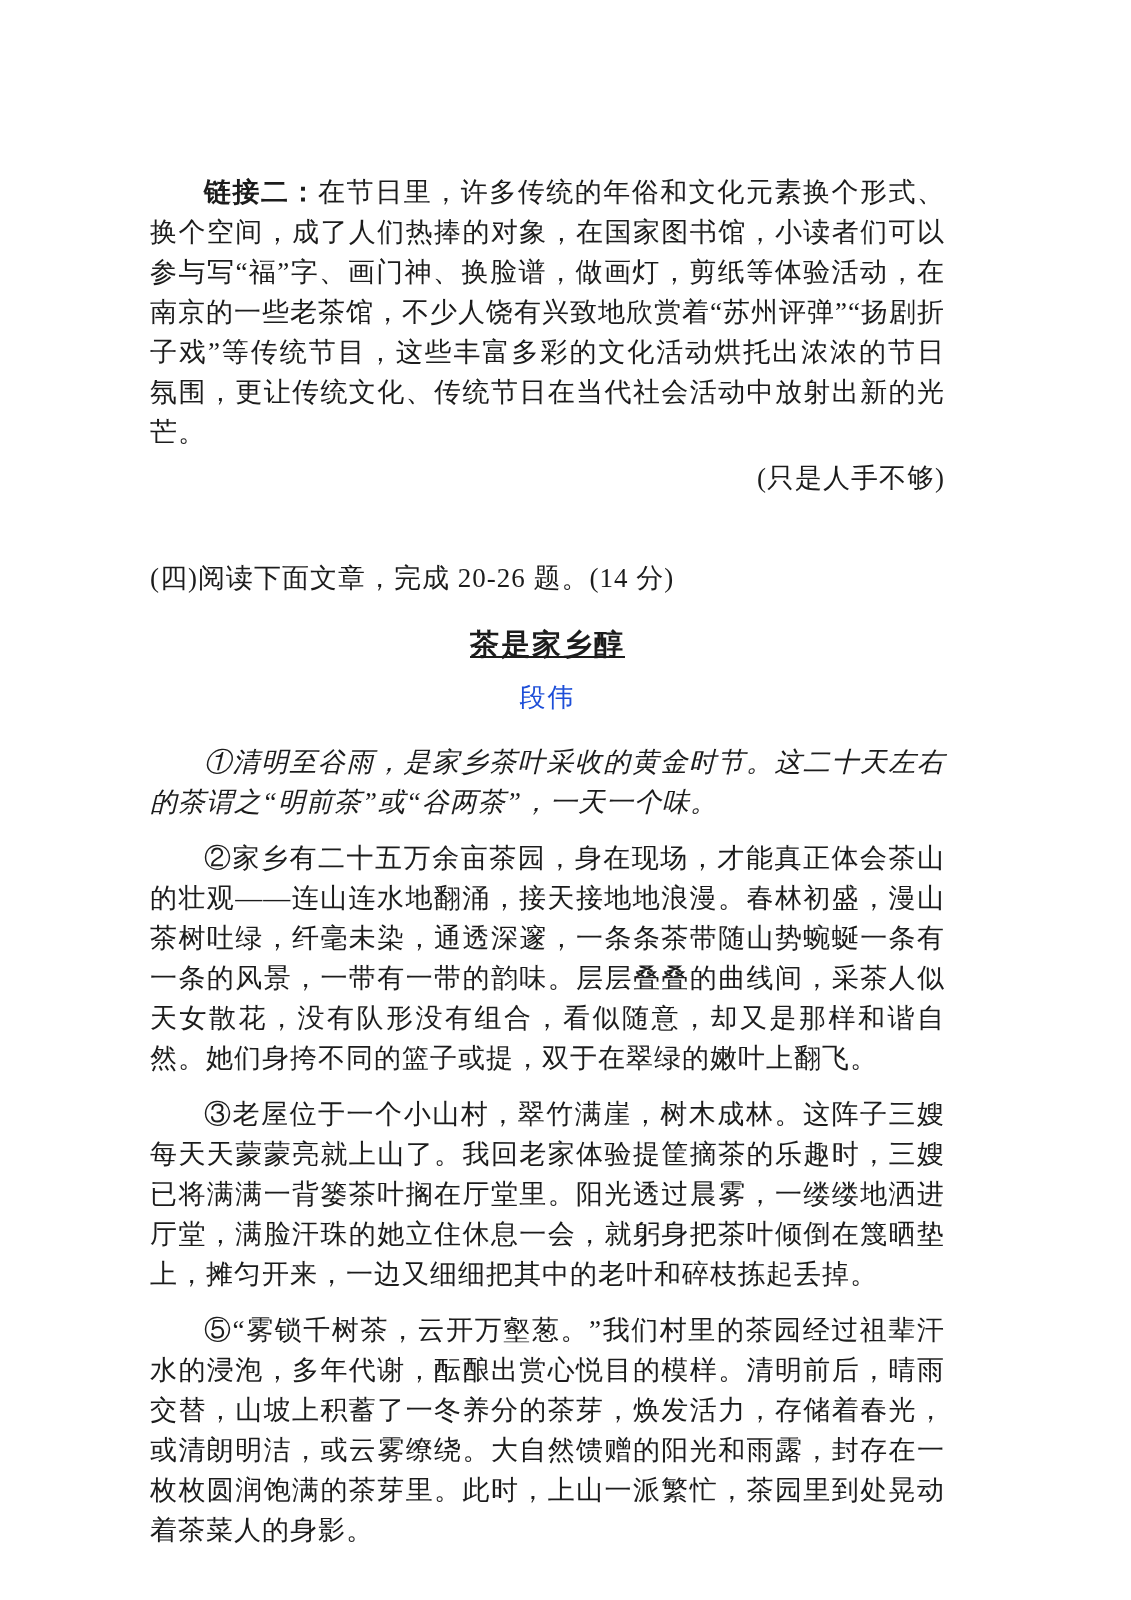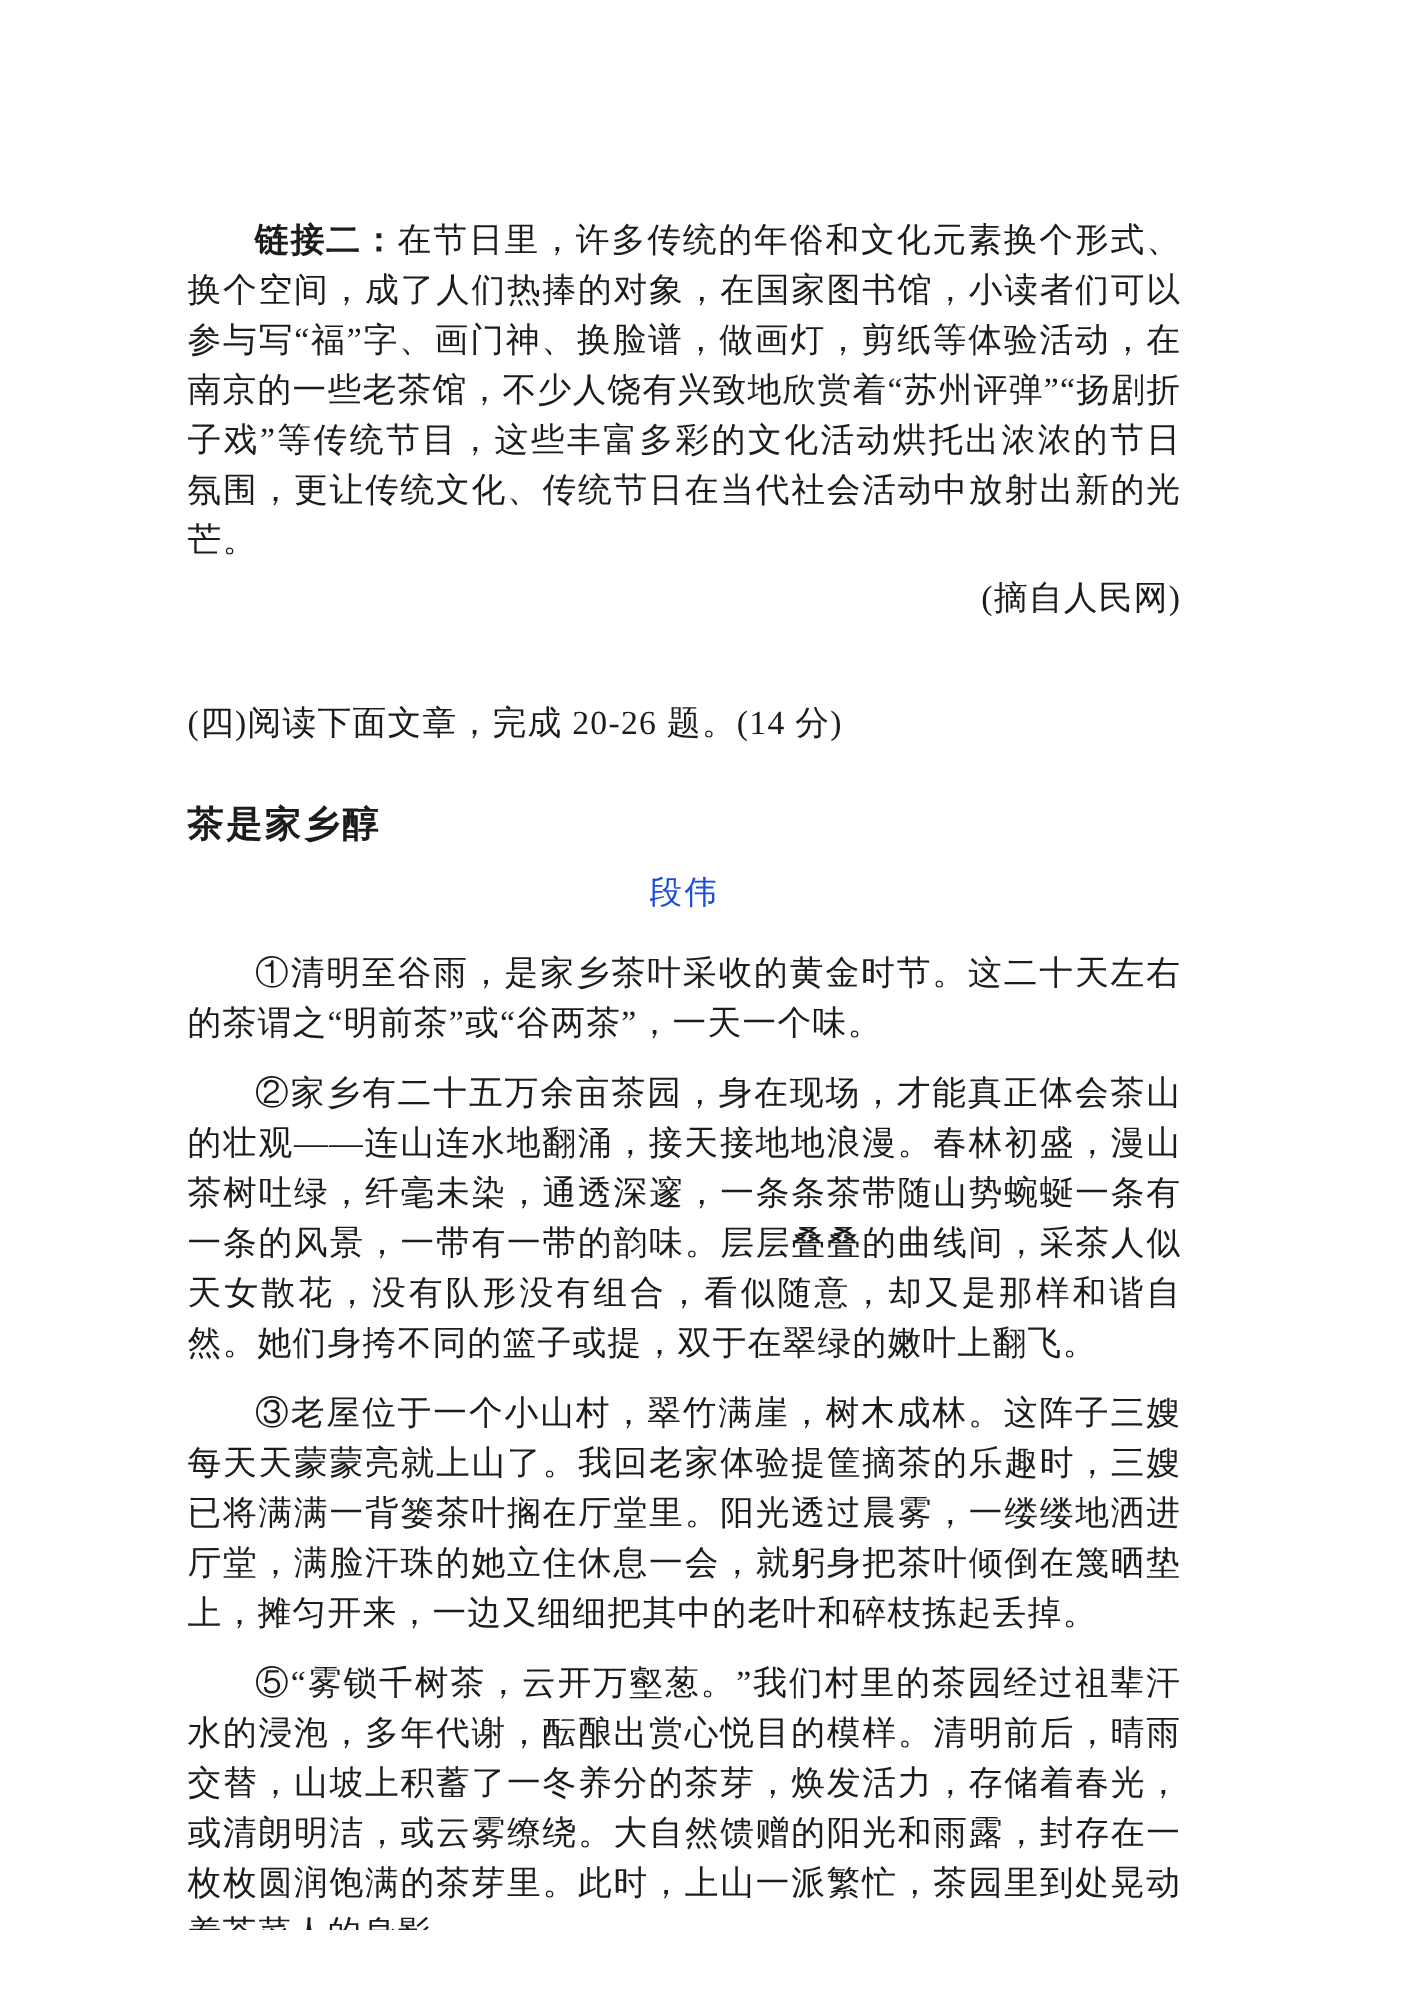--- a/index.html
+++ b/index.html
@@ -45,47 +45,49 @@
     font-size: 27px;
     line-height: 40px;
     margin: 60px 0 0 0;
     text-indent: 0;
     letter-spacing: 1px;
   }
   .article-title {
     font-size: 29px;
     line-height: 40px;
     font-weight: bold;
-    text-align: left;
-    margin: 42px 0 0 0;
+    text-align: center;
+    margin: 26px 0 0 0;
     letter-spacing: 2px;
+    text-decoration: underline;
   }
   .article-author {
     font-size: 26px;
     line-height: 40px;
     text-align: center;
     margin: 14px 0 0 0;
     color: #1d4ed8;
     letter-spacing: 2px;
   }
   .body-para {
     margin-top: 16px;
   }
   .first-body-para {
     margin-top: 24px;
+    font-style: italic;
   }
 </style>
 </head>
 <body>
 
 <div class="page">
 
   <p class="para"><span class="lead-bold">链接二：</span><span>在节日里，许多传统的年俗和文化元素换个形式、换个空间，成了人们热捧的对象，在国家图书馆，小读者们可以参与写“福”字、画门神、换脸谱，做画灯，剪纸等体验活动，在南京的一些老茶馆，不少人饶有兴致地欣赏着“苏州评弹”“扬剧折子戏”等传统节目，这些丰富多彩的文化活动烘托出浓浓的节日氛围，更让传统文化、传统节日在当代社会活动中放射出新的光芒。</span></p>
 
-  <p class="attribution">(摘自人民网)</p>
+  <p class="attribution">(只是人手不够)</p>
 
   <p class="para section-header">(四)阅读下面文章，完成 20-26 题。(14 分)</p>
 
   <h1 class="article-title">茶是家乡醇</h1>
 
   <p class="article-author">段伟</p>
 
   <p class="para body-para first-body-para">①清明至谷雨，是家乡茶叶采收的黄金时节。这二十天左右的茶谓之“明前茶”或“谷两茶”，一天一个味。</p>
 
   <p class="para body-para">②家乡有二十五万余亩茶园，身在现场，才能真正体会茶山的壮观——连山连水地翻涌，接天接地地浪漫。春林初盛，漫山茶树吐绿，纤毫未染，通透深邃，一条条茶带随山势蜿蜒一条有一条的风景，一带有一带的韵味。层层叠叠的曲线间，采茶人似天女散花，没有队形没有组合，看似随意，却又是那样和谐自然。她们身挎不同的篮子或提，双于在翠绿的嫩叶上翻飞。</p>

